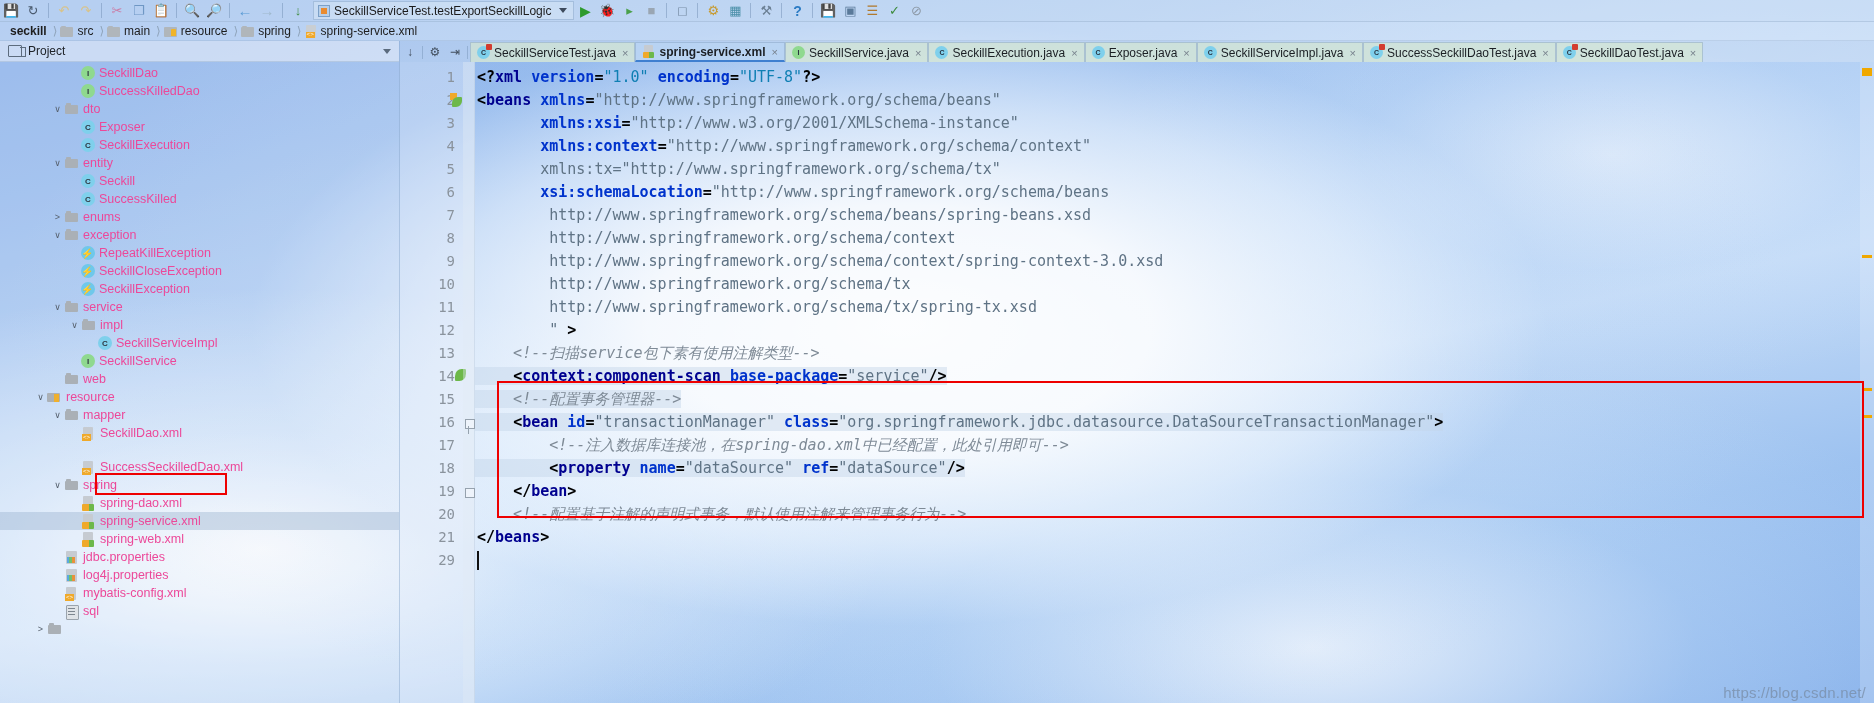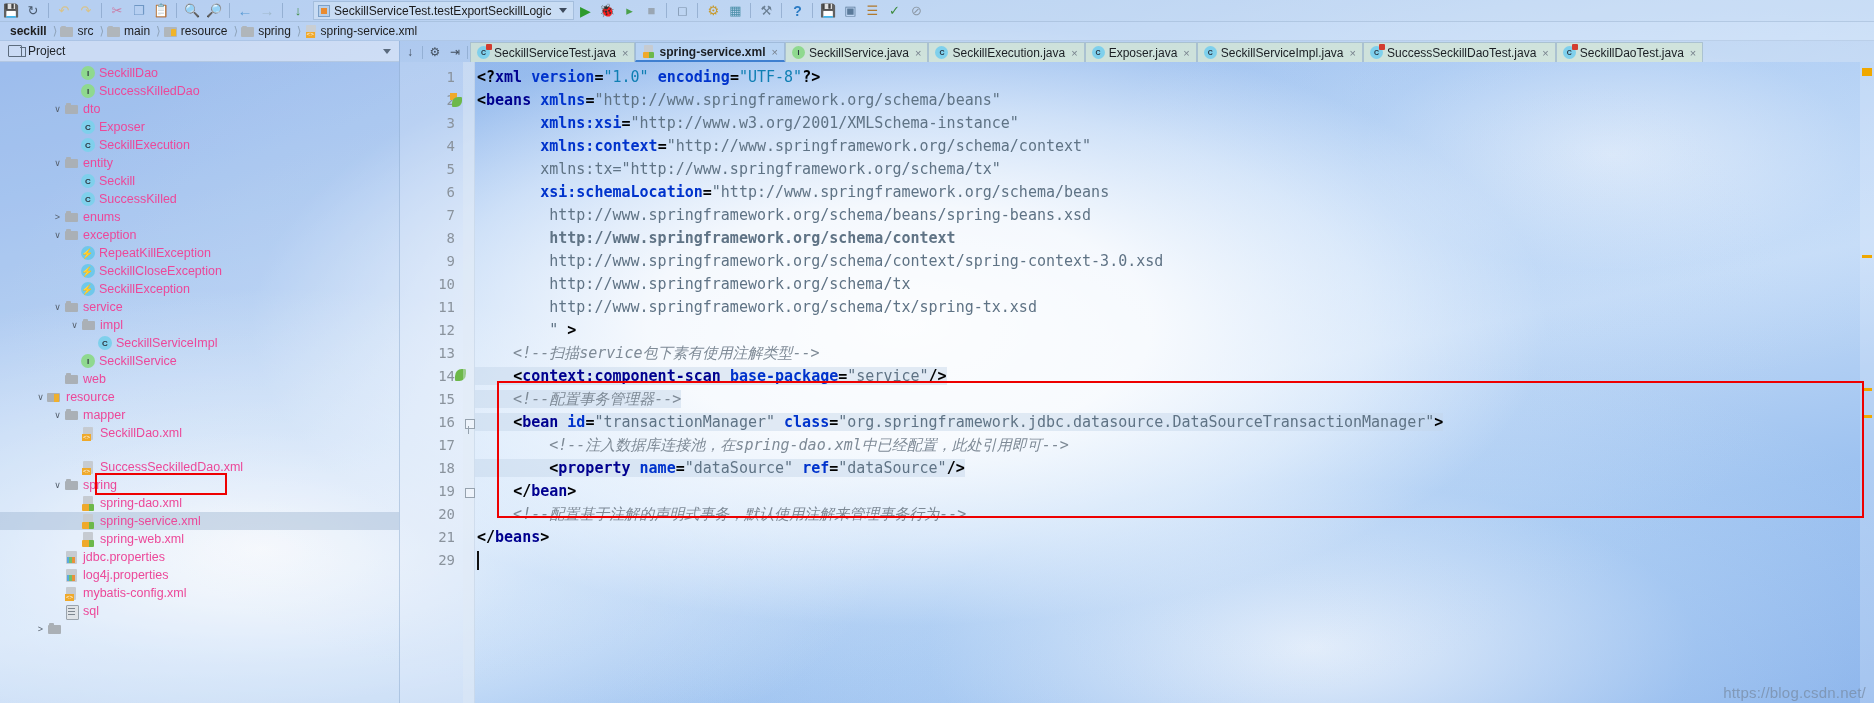--- a/index.html
+++ b/index.html
@@ -601,21 +601,21 @@
       <div class="foldmark bottom" style="top: 418px; left: 1px;"></div>
     </div>
   <div id="codearea">
       <div class="cline" style="position: absolute; top: 4px; left: 0px;"><span class="codetext"><span class="s-punct">&lt;?</span><span class="s-name">xml</span><span class="s-plain"> </span><span class="s-attr">version</span><span class="s-punct">=</span><span class="s-val">"1.0"</span><span class="s-plain"> </span><span class="s-attr">encoding</span><span class="s-punct">=</span><span class="s-val">"UTF-8"</span><span class="s-punct">?&gt;</span></span></div>
       <div class="cline" style="position: absolute; top: 27px; left: 0px;"><span class="codetext"><span class="s-punct">&lt;</span><span class="s-name">beans</span><span class="s-plain"> </span><span class="s-attr">xmlns</span><span class="s-punct">=</span><span class="s-valg">"http://www.springframework.org/schema/beans"</span></span></div>
       <div class="cline" style="position: absolute; top: 50px; left: 0px;"><span class="codetext"><span class="s-plain">       </span><span class="s-attr">xmlns:xsi</span><span class="s-punct">=</span><span class="s-valg">"http://www.w3.org/2001/XMLSchema-instance"</span></span></div>
       <div class="cline" style="position: absolute; top: 73px; left: 0px;"><span class="codetext"><span class="s-plain">       </span><span class="s-attr">xmlns:context</span><span class="s-punct">=</span><span class="s-valg">"http://www.springframework.org/schema/context"</span></span></div>
       <div class="cline" style="position: absolute; top: 96px; left: 0px;"><span class="codetext"><span class="s-plain">       </span><span class="s-valg">xmlns:tx="http://www.springframework.org/schema/tx"</span></span></div>
       <div class="cline" style="position: absolute; top: 119px; left: 0px;"><span class="codetext"><span class="s-plain">       </span><span class="s-attr">xsi:schemaLocation</span><span class="s-punct">=</span><span class="s-valg">"http://www.springframework.org/schema/beans</span></span></div>
       <div class="cline" style="position: absolute; top: 142px; left: 0px;"><span class="codetext"><span class="s-valg">        http://www.springframework.org/schema/beans/spring-beans.xsd</span></span></div>
-      <div class="cline" style="position: absolute; top: 165px; left: 0px; font-weight: bold;"><span class="codetext"><span class="s-valg">        http://www.springframework.org/schema/context</span></span></div>
+      <div class="cline" style="position: absolute; top: 165px; left: 0px;"><span class="codetext"><span class="s-valg">        http://www.springframework.org/schema/context</span></span></div>
       <div class="cline" style="position: absolute; top: 188px; left: 0px;"><span class="codetext"><span class="s-valg">        http://www.springframework.org/schema/context/spring-context-3.0.xsd</span></span></div>
       <div class="cline" style="position: absolute; top: 211px; left: 0px;"><span class="codetext"><span class="s-valg">        http://www.springframework.org/schema/tx</span></span></div>
       <div class="cline" style="position: absolute; top: 234px; left: 0px;"><span class="codetext"><span class="s-valg">        http://www.springframework.org/schema/tx/spring-tx.xsd</span></span></div>
       <div class="cline" style="position: absolute; top: 257px; left: 0px;"><span class="codetext"><span class="s-valg">        "</span><span class="s-punct"> &gt;</span></span></div>
       <div class="cline" style="position: absolute; top: 280px; left: 0px;"><span class="codetext"><span class="s-cmt">    &lt;!--扫描service包下素有使用注解类型--&gt;</span></span></div>
       <div class="cline" style="position: absolute; top: 303px; left: 0px;"><span class="codetext hl"><span class="s-plain">    </span><span class="s-punct">&lt;</span><span class="s-name">context:component-scan</span><span class="s-plain"> </span><span class="s-attr">base-package</span><span class="s-punct">=</span><span class="s-valg">"service"</span><span class="s-punct">/&gt;</span></span></div>
       <div class="cline" style="position: absolute; top: 326px; left: 0px;"><span class="codetext hl"><span class="s-cmt">    &lt;!--配置事务管理器--&gt;</span></span></div>
       <div class="cline" style="position: absolute; top: 349px; left: 0px;"><span class="codetext hl"><span class="s-plain">    </span><span class="s-punct">&lt;</span><span class="s-name">bean</span><span class="s-plain"> </span><span class="s-attr">id</span><span class="s-punct">=</span><span class="s-valg">"transactionManager"</span><span class="s-plain"> </span><span class="s-attr">class</span><span class="s-punct">=</span><span class="s-valg">"org.springframework.jdbc.datasource.DataSourceTransactionManager"</span><span class="s-punct">&gt;</span></span></div>
       <div class="cline" style="position: absolute; top: 372px; left: 0px;"><span class="codetext"><span class="s-cmt">        &lt;!--注入数据库连接池，在spring-dao.xml中已经配置，此处引用即可--&gt;</span></span></div>
       <div class="cline" style="position: absolute; top: 395px; left: 0px;"><span class="codetext hl"><span class="s-plain">        </span><span class="s-punct">&lt;</span><span class="s-name">property</span><span class="s-plain"> </span><span class="s-attr">name</span><span class="s-punct">=</span><span class="s-valg">"dataSource"</span><span class="s-plain"> </span><span class="s-attr">ref</span><span class="s-punct">=</span><span class="s-valg">"dataSource"</span><span class="s-punct">/&gt;</span></span></div>

